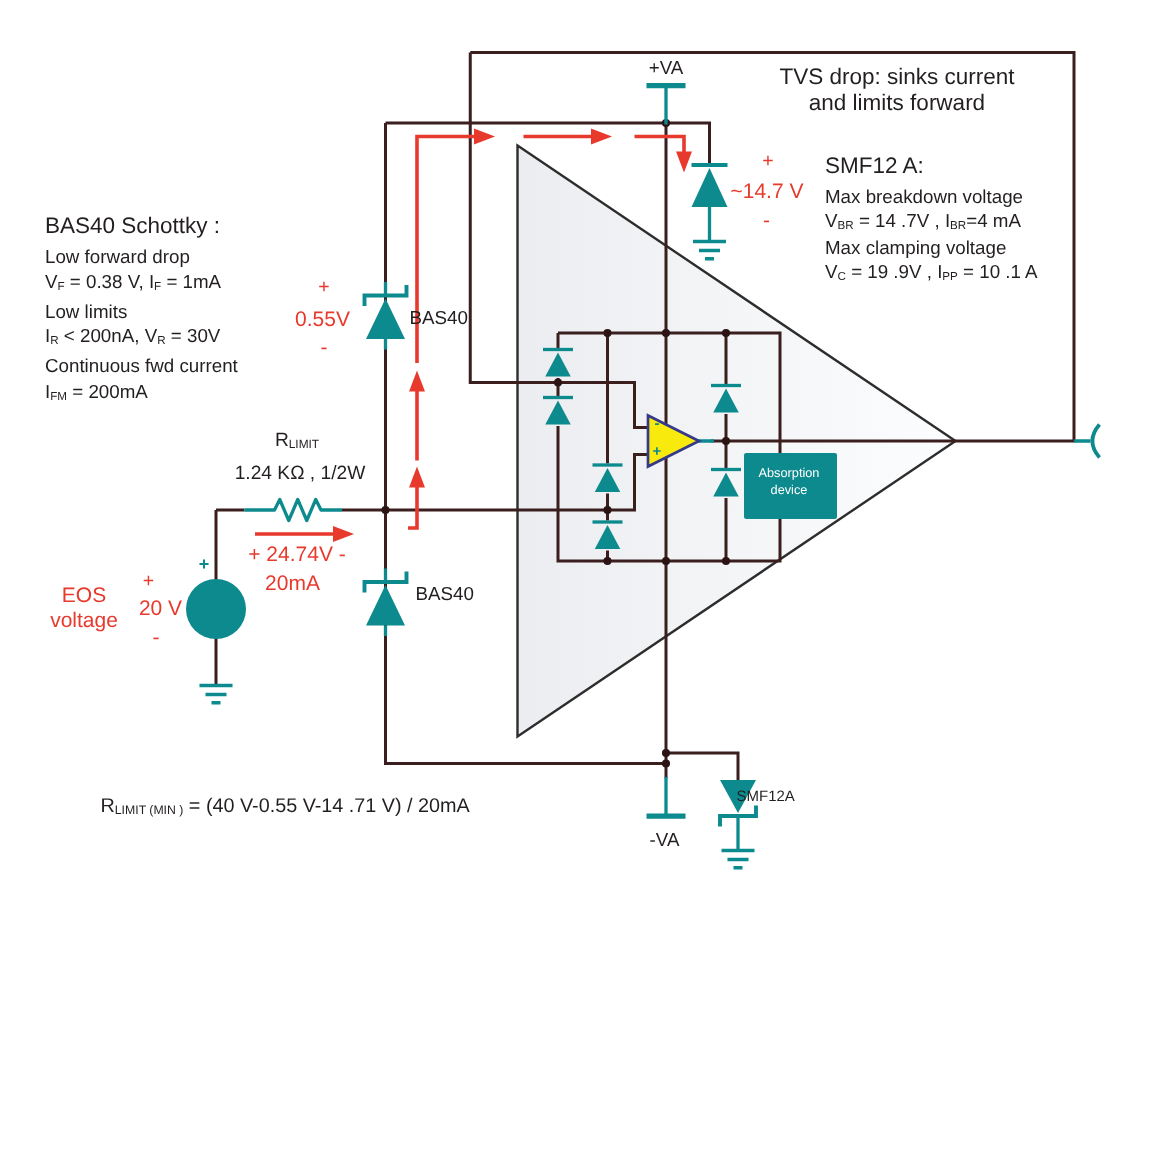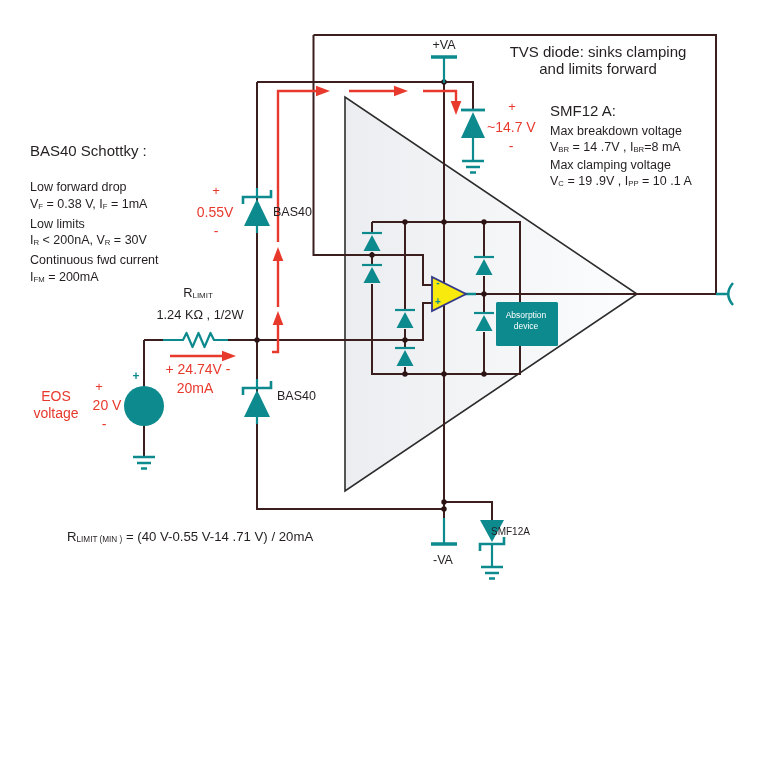--- a/index.html
+++ b/index.html
@@ -158,34 +158,34 @@
     <polygon points="408,91 394,85.7 394,96.3"></polygon>
     <polygon points="456,115 450.7,101 461.3,101"></polygon>
     <polygon points="236,356 222,350.7 222,361.3"></polygon>
   </g>
 </svg>
 
 <div class="lbl c" style="left:444px;top:38px;font-size:12.5px">+VA</div>
 <div class="lbl c" style="left:443px;top:553px;font-size:12.5px">-VA</div>
 
 <div class="lbl" style="left:502px;top:43px;width:192px;text-align:center;font-size:15px;line-height:17px;white-space:normal">
-  <div>TVS diode: sinks clamping</div>
+  <div>TVS drop: sinks current</div>
   <div>and limits forward</div>
 </div>
 
 <div class="lbl" style="left:550px;top:102px">
   <div style="font-size:15px;margin-bottom:5px">SMF12 A:</div>
   <div class="note-line" style="line-height:15.9px">Max breakdown voltage</div>
-  <div class="note-line" style="line-height:15.9px"><span>V</span><span class="sub">BR</span><span> = 14 .7V , I</span><span class="sub">BR</span><span>=8 mA</span></div>
+  <div class="note-line" style="line-height:15.9px"><span>V</span><span class="sub">BR</span><span> = 14 .7V , I</span><span class="sub">BR</span><span>=4 mA</span></div>
   <div class="note-line" style="line-height:15.9px">Max clamping voltage</div>
   <div class="note-line" style="line-height:15.9px"><span>V</span><span class="sub">C</span><span> = 19 .9V , I</span><span class="sub">PP</span><span> = 10 .1 A</span></div>
 </div>
 
 <div class="lbl" style="left:30px;top:142px">
-  <div style="font-size:15px;margin-bottom:20px">BAS40 Schottky   :</div>
+  <div style="font-size:15px;margin-bottom:4px">BAS40 Schottky   :</div>
   <div class="note-line"><span>Low forward drop</span></div>
   <div class="note-line"><span>V</span><span class="sub">F</span><span> = 0.38 V, I</span><span class="sub">F</span><span> = 1mA</span></div>
   <div class="note-line"><span>Low limits</span></div>
   <div class="note-line"><span>I</span><span class="sub">R</span><span> &lt; 200nA,   V</span><span class="sub">R</span><span> = 30V</span></div>
   <div class="note-line"><span>Continuous fwd current</span></div>
   <div class="note-line"><span>I</span><span class="sub">FM</span><span> = 200mA</span></div>
 </div>
 
 <div class="lbl c" style="left:198px;top:286px;font-size:12.8px"><span>R</span><span class="sub">LIMIT</span></div>
 <div class="lbl c" style="left:200px;top:308px;font-size:12.8px">1.24 KΩ , 1/2W</div>

